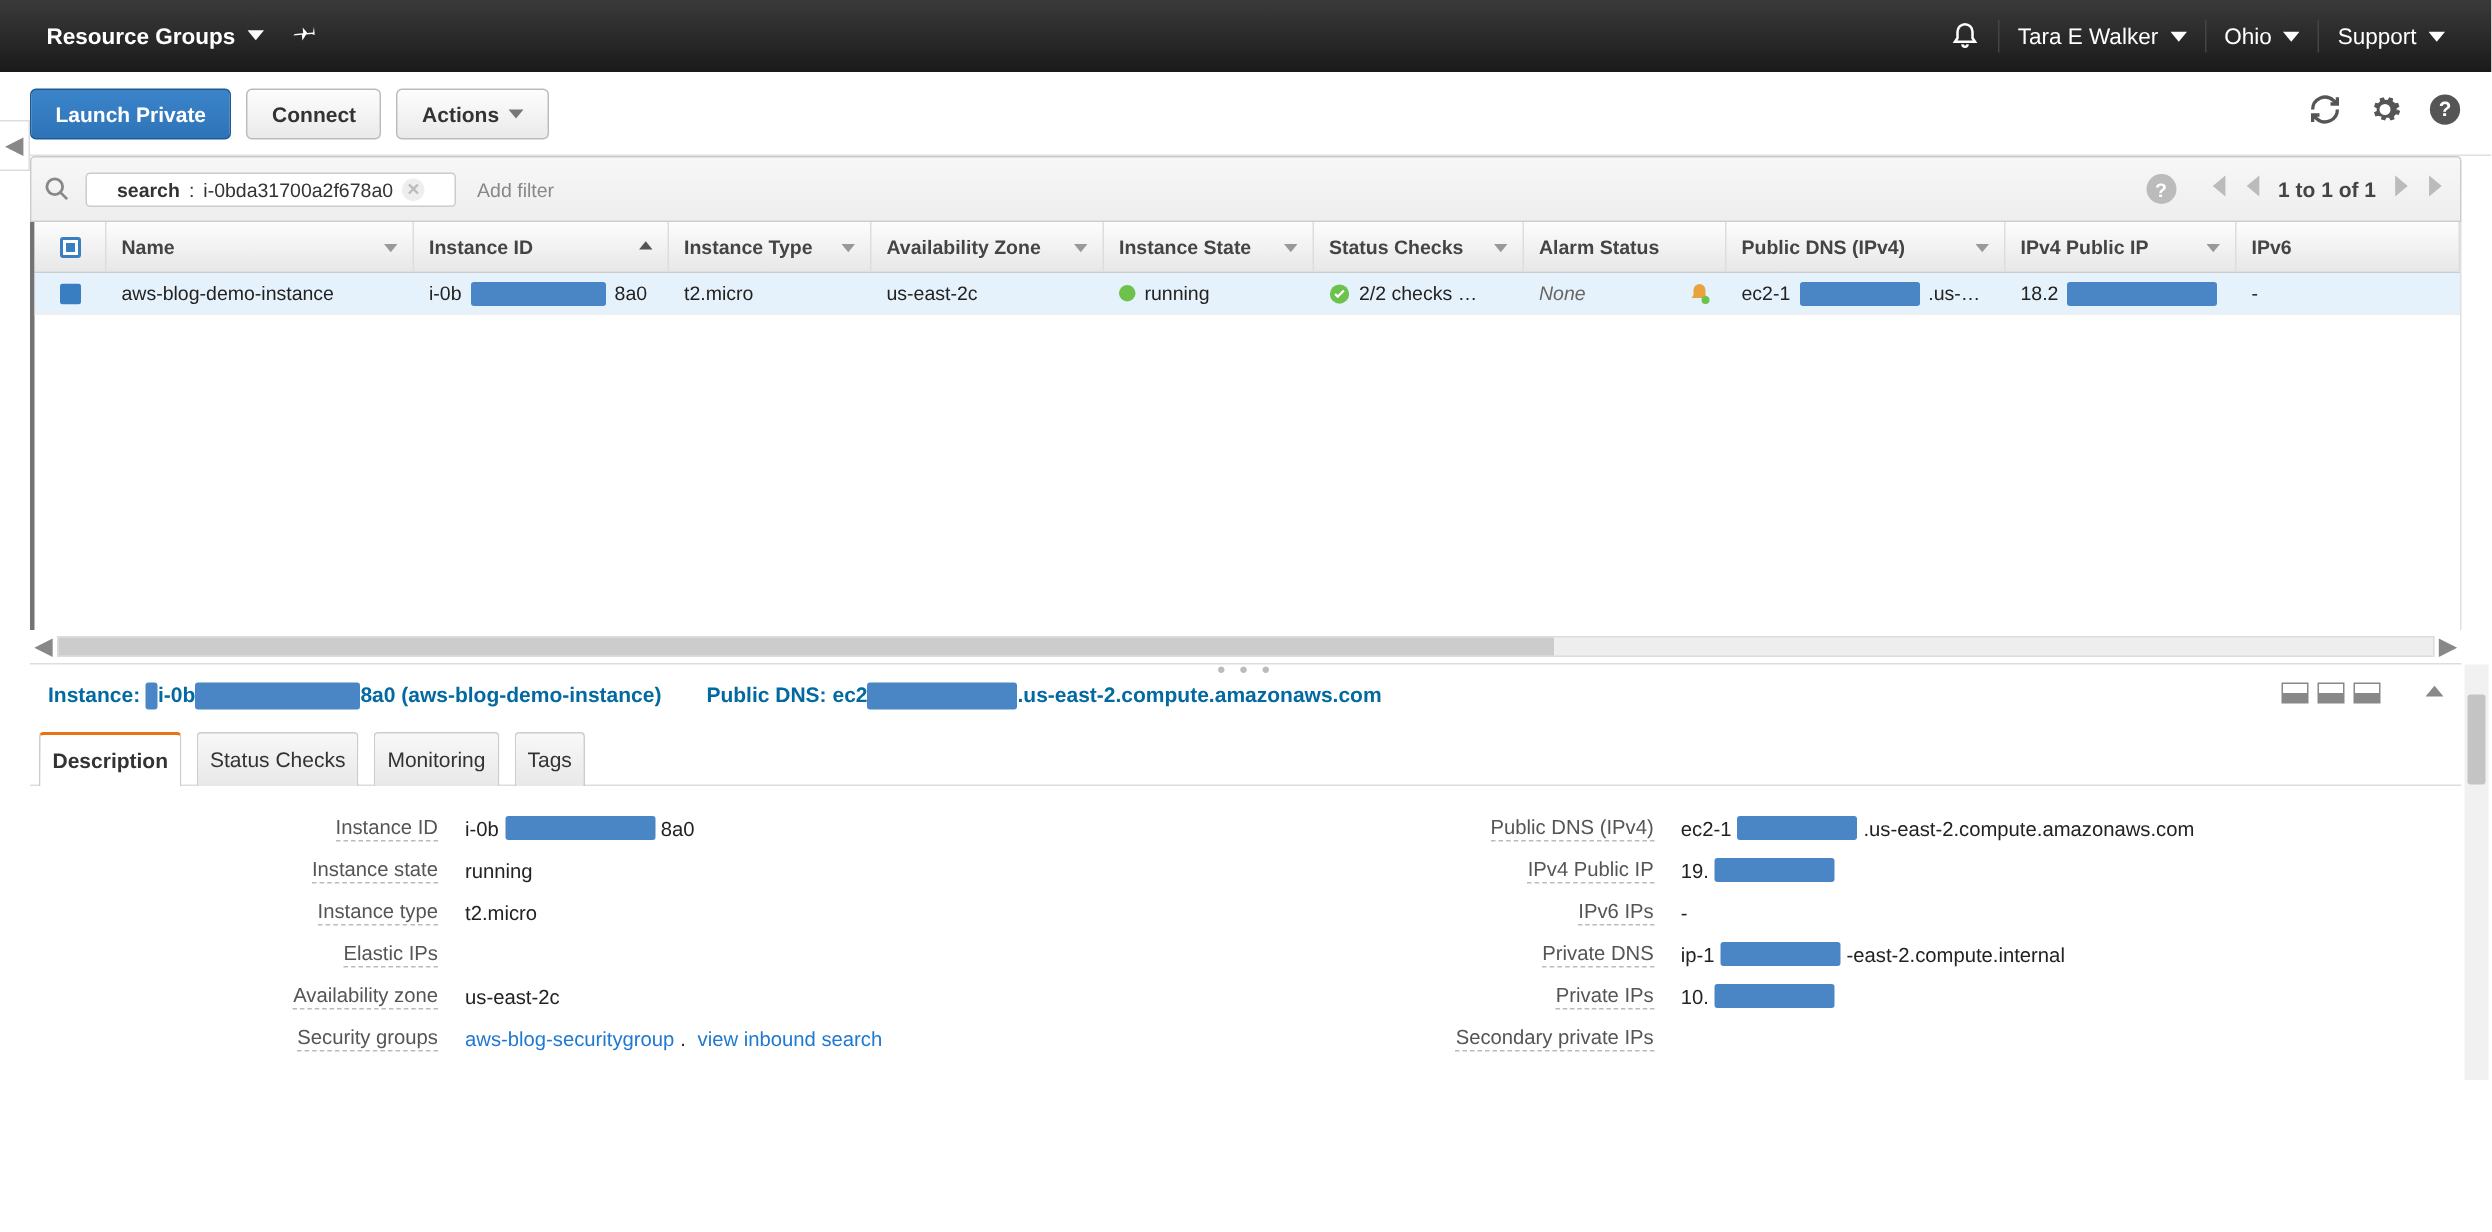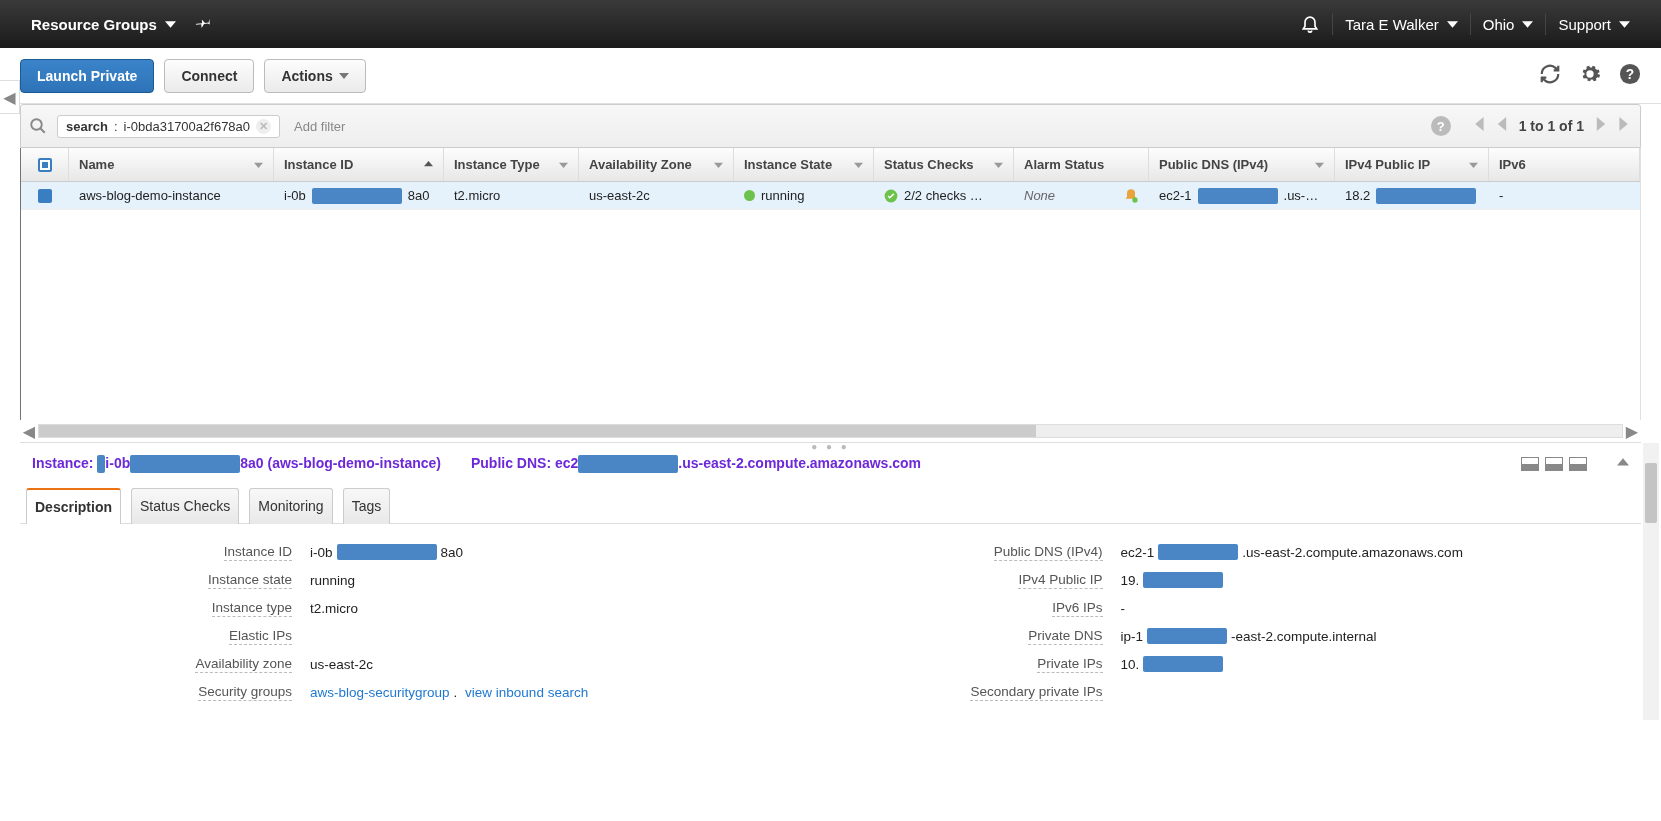--- a/index.html
+++ b/index.html
@@ -34,30 +34,30 @@
   .toolbar{height:56px;display:flex;align-items:center;padding:0 20px;border-bottom:1px solid #e0e0e0;gap:10px;background:#fff;}
   .btn{height:34px;border-radius:4px;padding:0 16px;font-weight:bold;font-size:14px;display:inline-flex;align-items:center;gap:6px;cursor:pointer;}
   .btn-primary{background:linear-gradient(var(--primary-btn-grad),var(--primary-btn));color:#fff;border:1px solid #1a5a96;}
   .btn-default{background:linear-gradient(#fdfdfd,#eaeaea);color:#333;border:1px solid #bbb;}
   .toolbar .icons{margin-left:auto;display:flex;align-items:center;gap:18px;color:#555;}
   .toolbar .icons svg{width:22px;height:22px;cursor:pointer;}
 
   
   .filterbar{height:44px;margin:0 20px;border:1px solid #ccc;background:linear-gradient(#f7f7f7,#eee);border-radius:3px 3px 0 0;display:flex;align-items:center;padding:0 8px;gap:10px;}
   .filterbar .mag{width:18px;height:18px;color:#888;}
-  .pill{background:#fff;border:1px solid #ccc;border-radius:3px;padding:3px 8px;font-size:13px;color:#333;display:inline-flex;align-items:center;gap:6px;}
+  .pill{background:#fff;border:1px solid #ccc;border-radius:3px;padding:3px 20px;font-size:13px;color:#333;display:inline-flex;align-items:center;gap:6px;}
   .pill .x{color:#bbb;font-weight:bold;cursor:pointer;background:#eee;border-radius:50%;width:15px;height:15px;display:inline-flex;align-items:center;justify-content:center;font-size:11px;}
   .addfilter{color:#888;font-size:13px;padding:4px;}
   .help-circ{margin-left:auto;width:20px;height:20px;border-radius:50%;background:#bbb;color:#fff;display:flex;align-items:center;justify-content:center;font-weight:bold;font-size:13px;}
   .pager{display:flex;align-items:center;gap:10px;color:#444;margin-left:10px;}
   .pager svg{width:14px;height:14px;color:#aaa;cursor:pointer;}
   .pager .txt{font-weight:bold;font-size:14px;}
 
   
-  .tablewrap{margin:0 20px;border-left:1px solid #737373;border-right:1px solid #e0e0e0;overflow:hidden;}
+  .tablewrap{margin:0 20px;border-left:3px solid #737373;border-right:1px solid #e0e0e0;overflow:hidden;}
   .thead{display:flex;height:34px;background:linear-gradient(var(--header-grad-top),var(--header-grad-bot));border-bottom:1px solid #ccc;}
   .th{display:flex;align-items:center;padding:0 10px;font-size:13px;font-weight:bold;color:#444;border-right:1px solid #ddd;justify-content:space-between;gap:6px;}
   .th .sort svg{width:9px;height:9px;color:#999;}
   .tbody .tr{display:flex;height:28px;align-items:center;background:var(--row-sel);border-bottom:1px solid #eee;}
   .td{padding:0 10px;font-size:13px;color:#222;display:flex;align-items:center;gap:6px;white-space:nowrap;overflow:hidden;}
   .cb{width:14px;height:14px;background:#3a7ec2;border-radius:2px;}
   .cb-th{width:14px;height:14px;background:#3a7ec2;border-radius:2px;outline:2px solid #fff;outline-offset:-4px;}
   .col-cb{width:48px;justify-content:center;}
   .col-name{width:205px;}
   .col-id{width:170px;}
@@ -76,21 +76,21 @@
 
   .tablepad{height:210px;}
   .hscroll{height:22px;margin:0 20px;display:flex;align-items:center;}
   .hscroll .lt,.hscroll .rt{width:18px;text-align:center;color:#888;}
   .hscroll .track{flex:1;height:14px;background:#eee;border:1px solid #ddd;position:relative;}
   .hscroll .thumb{position:absolute;left:0;top:0;height:100%;width:63%;background:#ccc;}
 
   
   .detail{border-top:1px solid #ddd;margin:0 20px;position:relative;}
   .detail .grip{position:absolute;left:50%;top:-2px;transform:translateX(-50%);color:#bbb;font-size:10px;letter-spacing:3px;}
-  .dheader{display:flex;align-items:center;padding:12px 12px 6px;font-size:14px;color:#6d28d9;gap:30px;}
+  .dheader{display:flex;align-items:flex-start;padding:12px 12px 6px;font-size:14px;color:#0369a1;gap:30px;}
   .dheader b{font-weight:bold;}
   .dheader .layouts{margin-left:auto;display:flex;gap:6px;}
   .dheader .layouts .lay{width:18px;height:14px;border:1px solid #888;background:linear-gradient(#fff 50%,#888 50%);}
   .tabs{display:flex;gap:10px;margin-top:8px;border-bottom:1px solid #ddd;padding:0 6px;}
   .tab{padding:9px 8px;border:1px solid #ccc;border-bottom:none;background:linear-gradient(#f8f8f8,#e8e8e8);font-size:14px;color:#333;border-radius:3px 3px 0 0;position:relative;top:1px;cursor:pointer;}
   .tab.active{background:#fff;border-top:2px solid var(--orange);font-weight:bold;}
   .desc-body{padding:14px 0;display:flex;}
   .desc-col{width:50%;}
   .desc-row{display:flex;align-items:center;height:28px;font-size:13.5px;}
   .desc-row .lbl{width:290px;text-align:right;color:#555;padding-right:18px;border-bottom:1px dashed transparent;}

